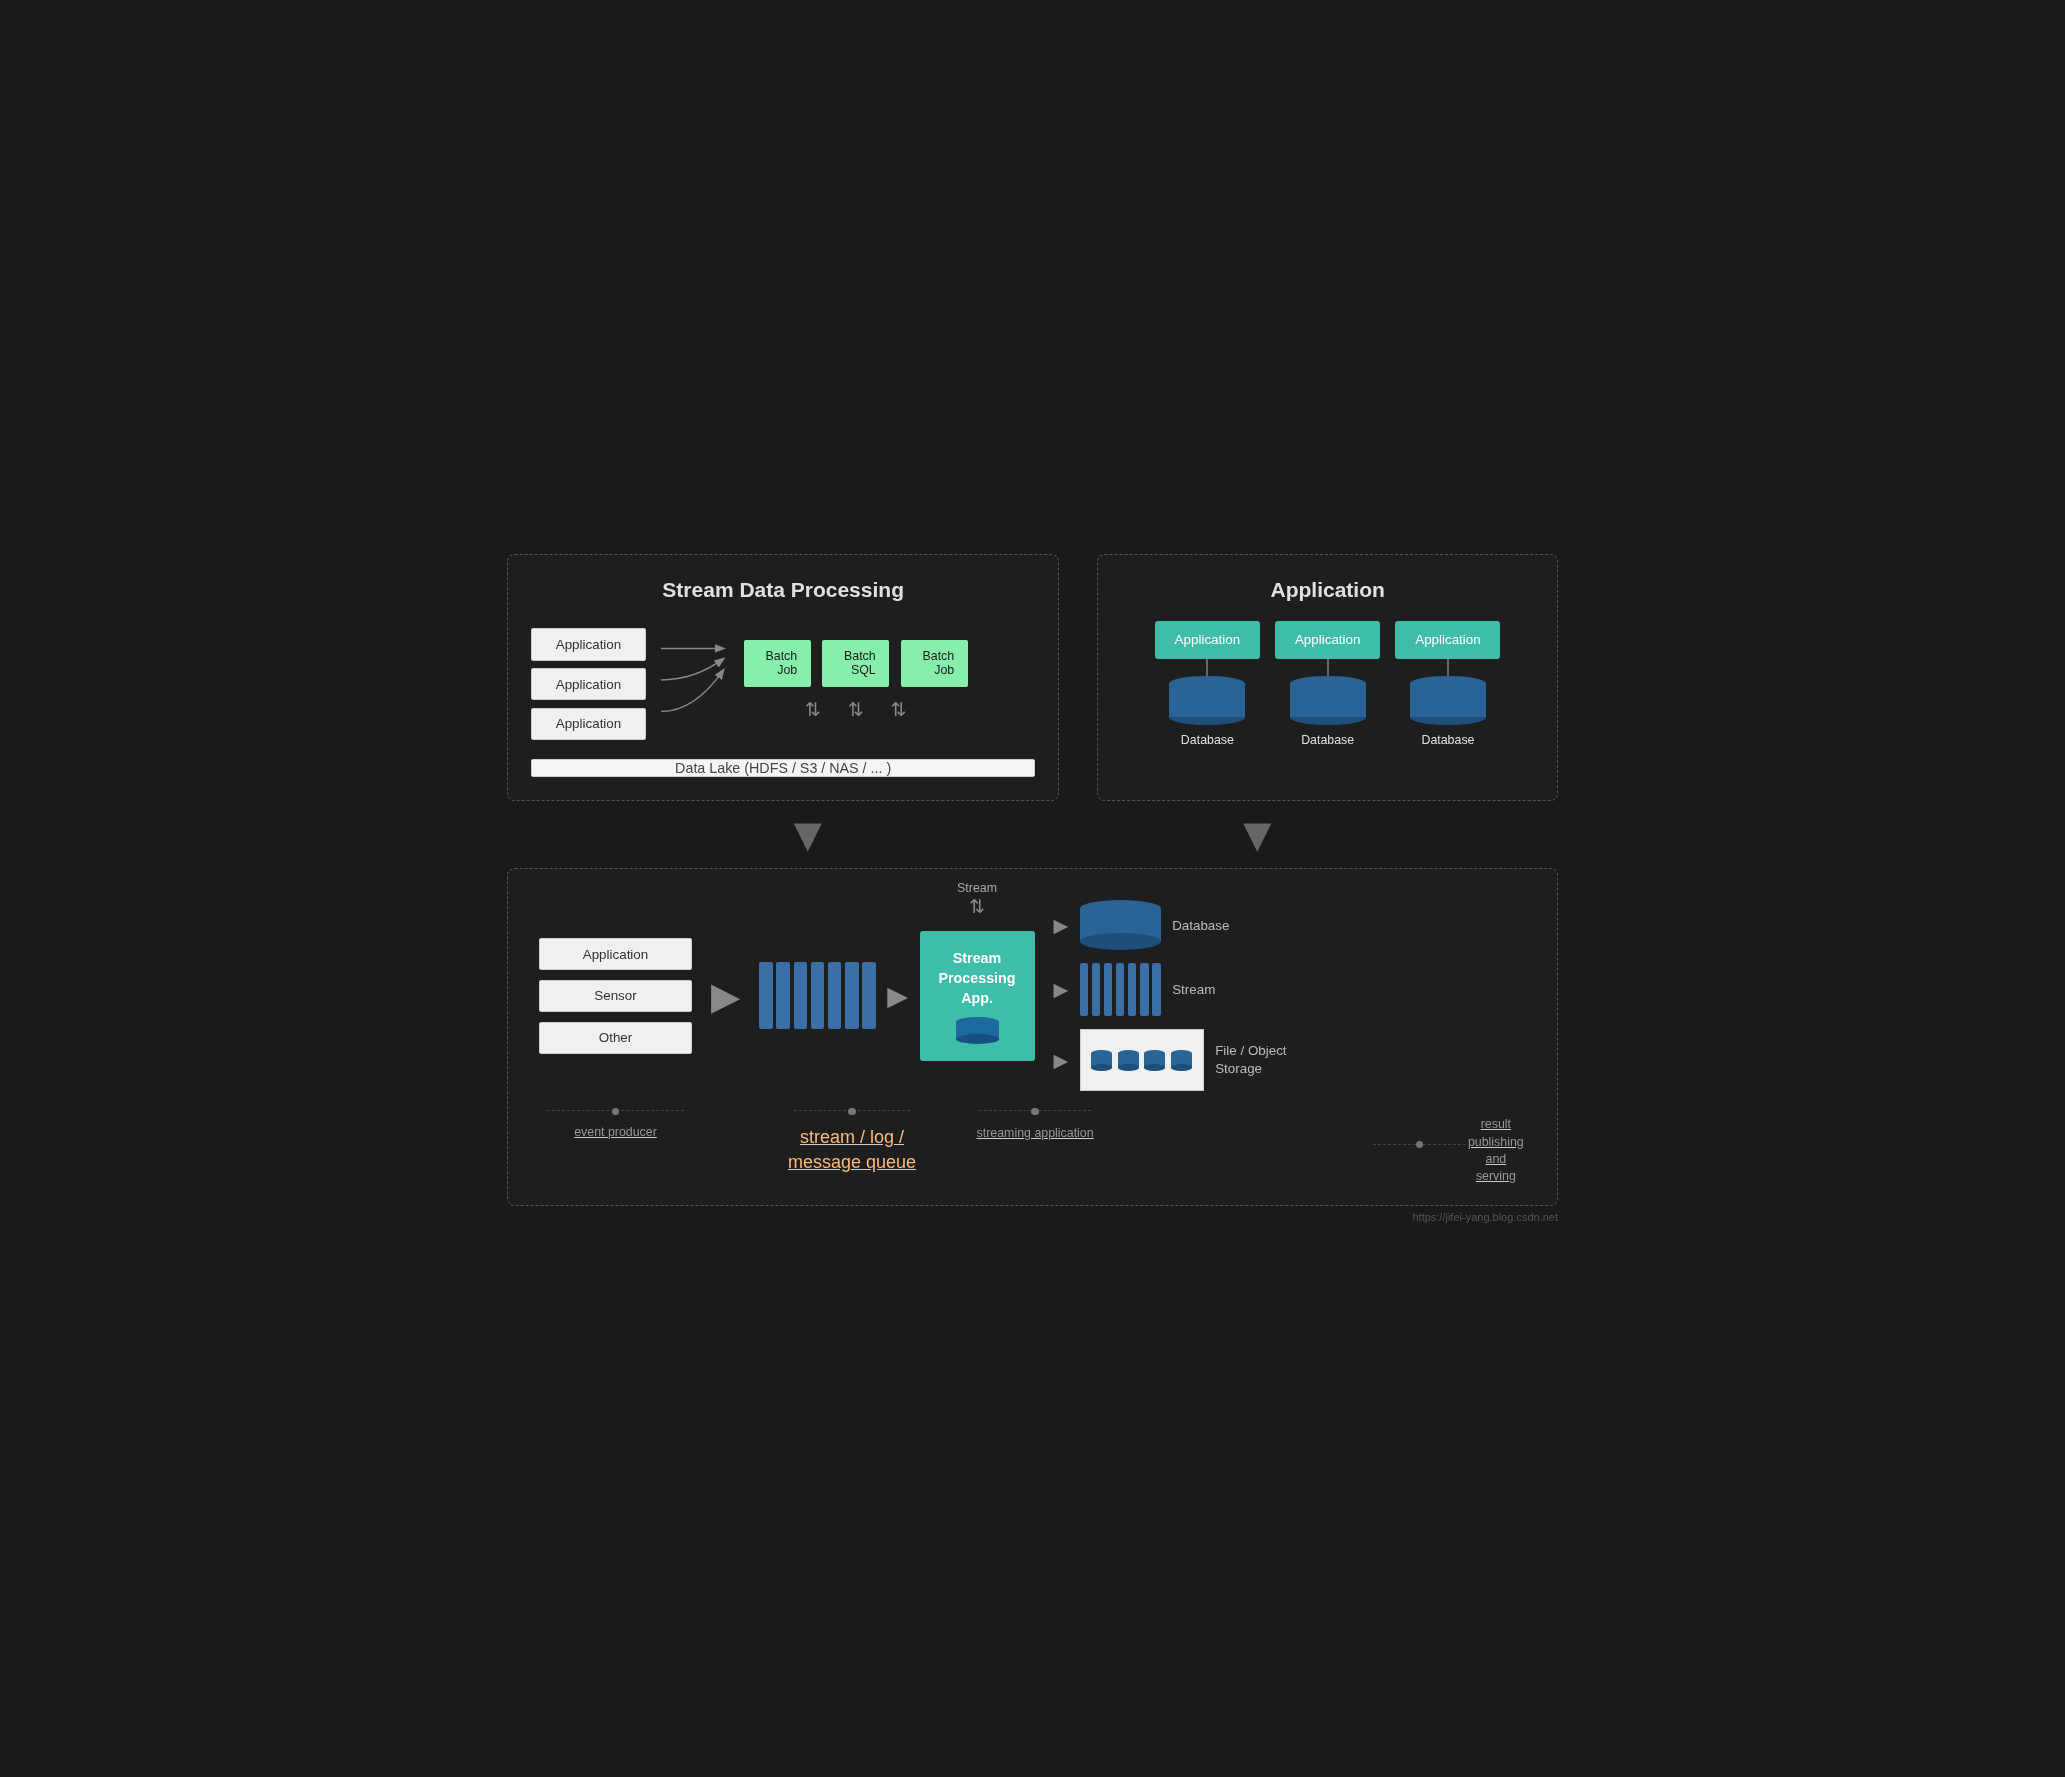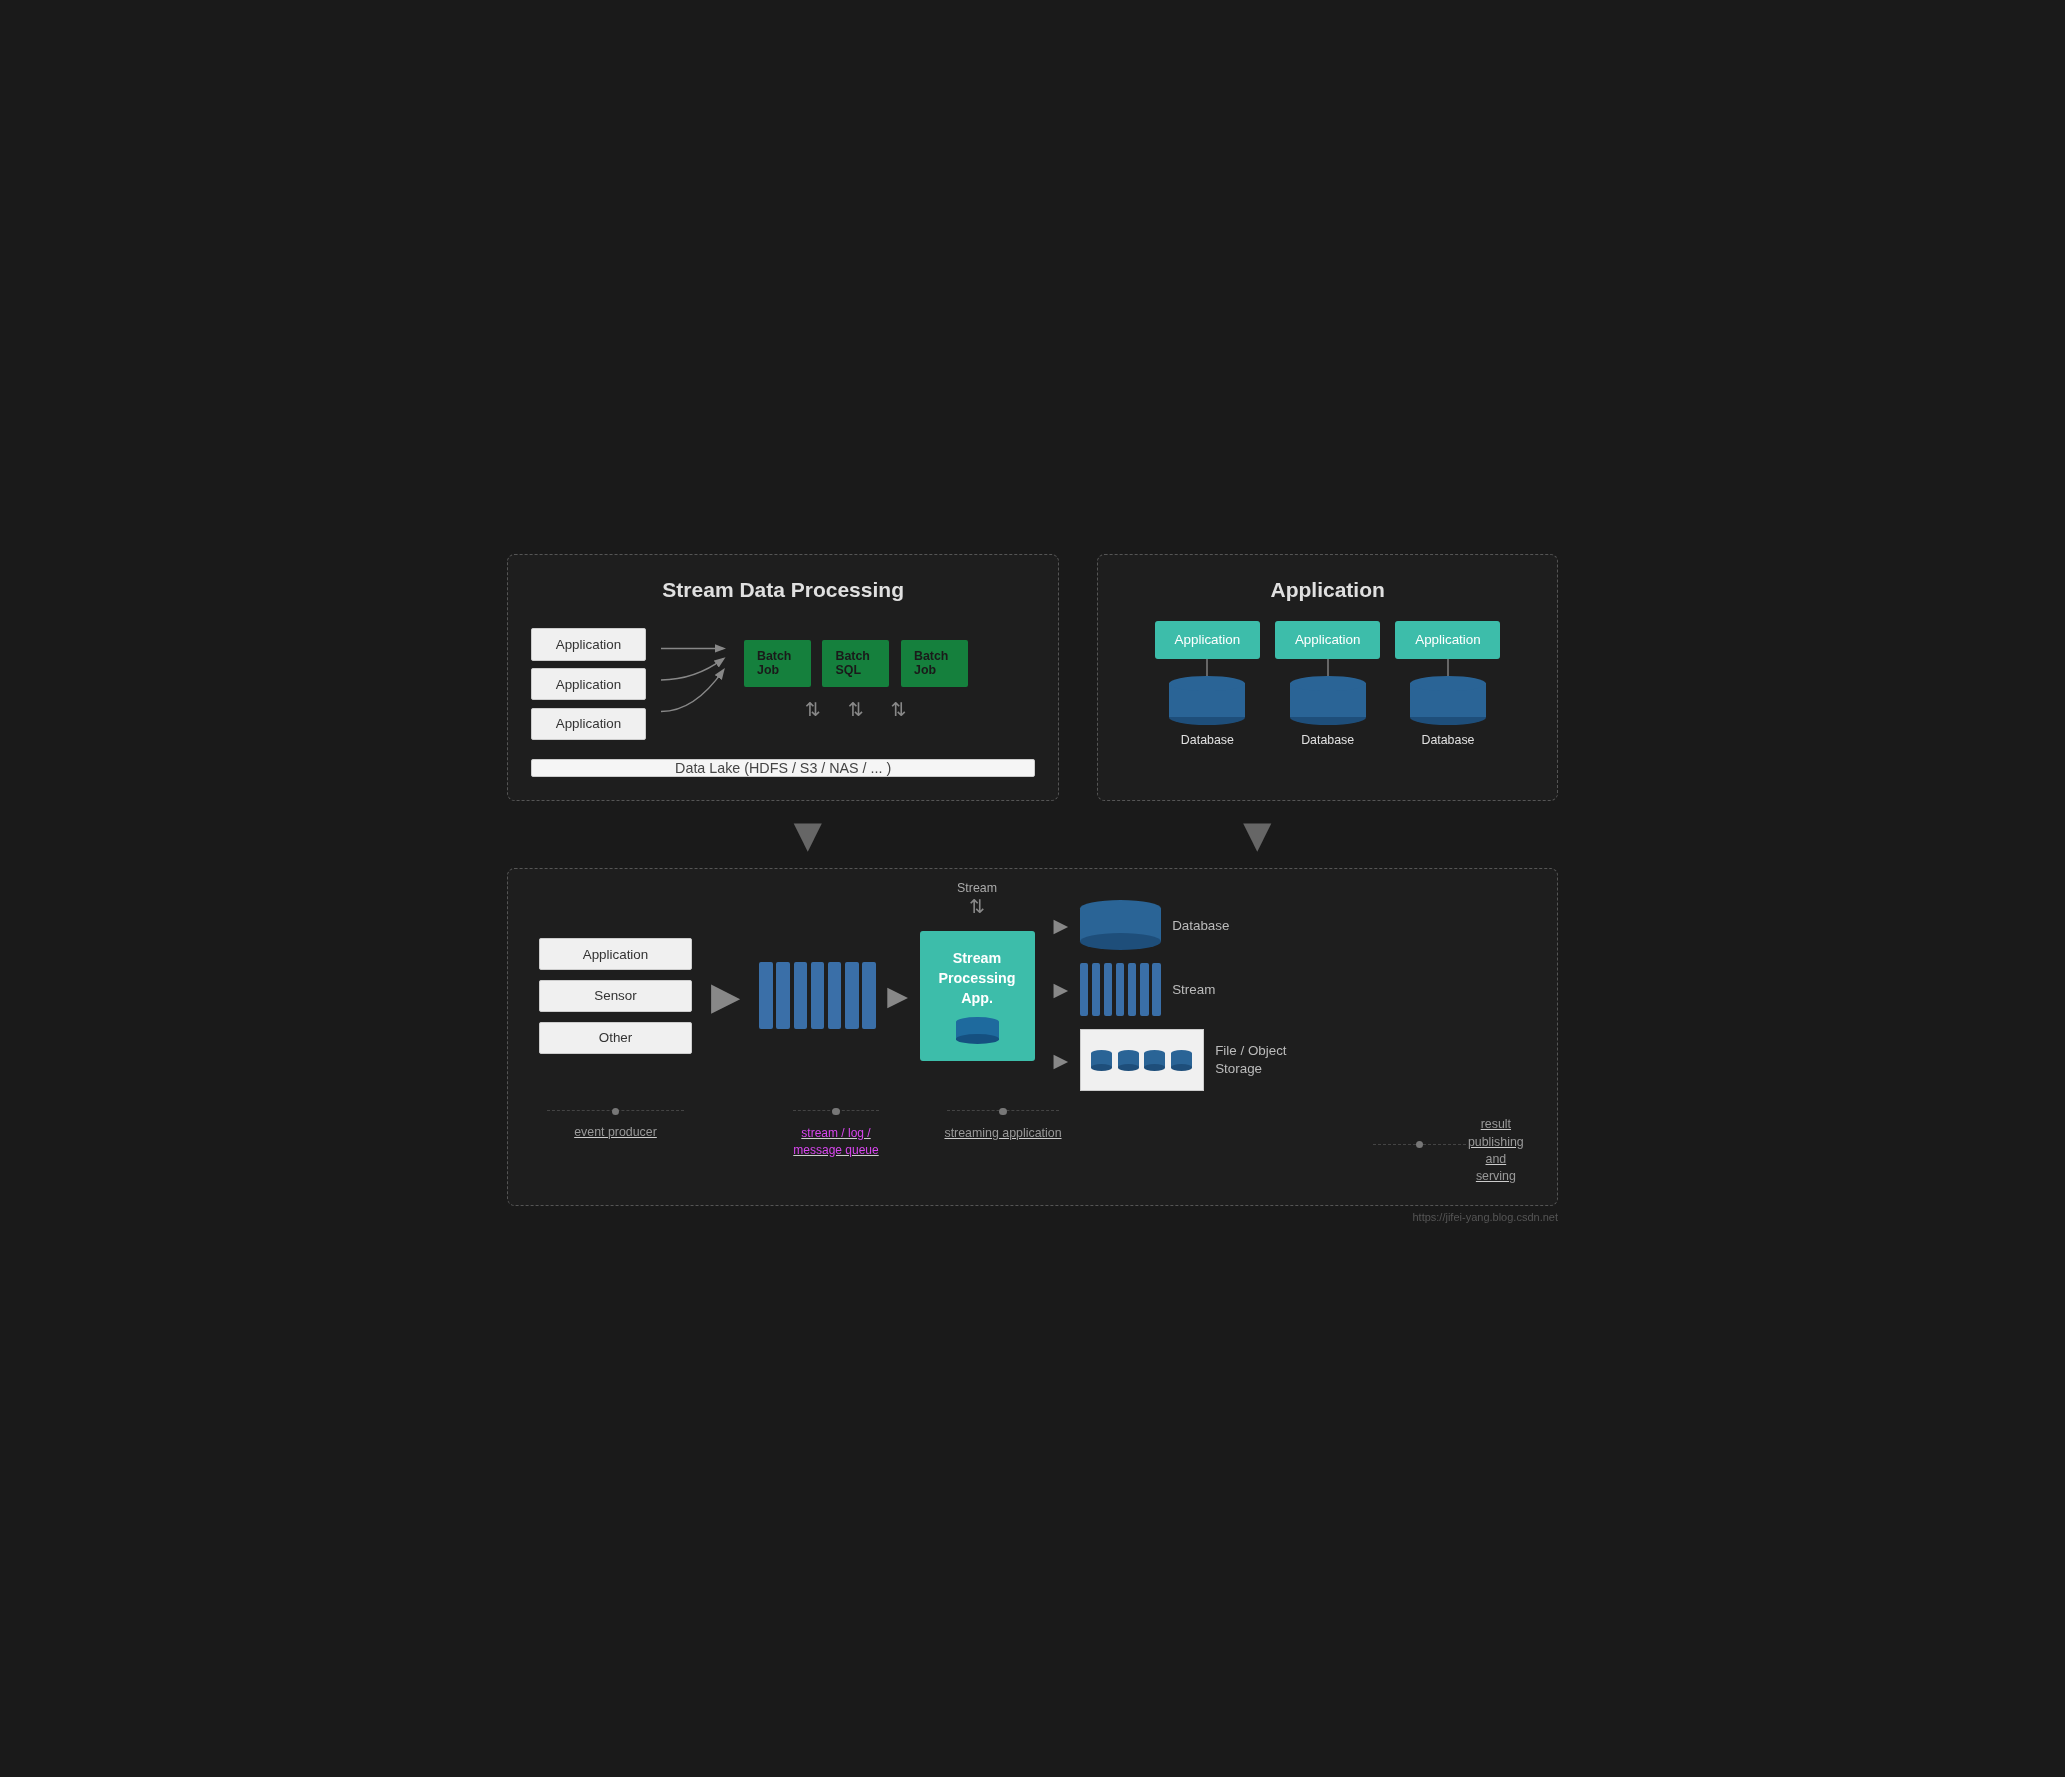--- a/index.html
+++ b/index.html
@@ -60,28 +60,28 @@
       color: #333;
       border: 1px solid #ccc;
       padding: 7.6px 17px;
       font-size: 13.4px;
       border-radius: 1.9px;
       text-align: center;
       min-width: 115px;
     }
 
     .gray-box {
-      background: #15803d;
+      background: #86efac;
       color: #1a1a1a;
       padding: 9.6px 13.4px;
       font-size: 12.4px;
       border-radius: 1.9px;
-      text-align: left;
+      text-align: right;
       min-width: 67px;
-      font-weight: 700;
+      font-weight: 400;
     }
 
     .double-arrows {
       display: flex;
       gap: 27px;
       color: #888;
       font-size: 19px;
       margin-top: 3.8px;
     }
 
@@ -421,21 +421,21 @@
         </div>
         <div style="color:#999;font-size:12.4px;text-align:center;margin-top:5.7px;">event producer</div>
       </div>
 
       <div style="width:96px;"></div>
 
       <div style="min-width:96px;display:flex;flex-direction:column;align-items:center;">
         <div style="width:90%;border-top:1.9px dashed #444;padding-top:7.6px;display:flex;justify-content:center;">
           <div style="width:7.6px;height:7.6px;border-radius:50%;background:#777;margin-top:-11.5px;"></div>
         </div>
-        <div style="color:#d946ef;font-size:12px;text-align:center;margin-top:5.7px;line-height:1.4;">stream / log /<br>message queue</div>
+        <div style="color:#fdba74;font-size:18px;text-align:center;margin-top:5.7px;line-height:1.4;">stream / log /<br>message queue</div>
       </div>
 
       <div style="width:57px;"></div>
 
       <div style="min-width:124px;display:flex;flex-direction:column;align-items:center;">
         <div style="width:90%;border-top:1.9px dashed #444;padding-top:7.6px;display:flex;justify-content:center;">
           <div style="width:7.6px;height:7.6px;border-radius:50%;background:#777;margin-top:-11.5px;"></div>
         </div>
         <div style="color:#999;font-size:12.4px;text-align:center;margin-top:5.7px;line-height:1.4;">streaming
 application</div>

